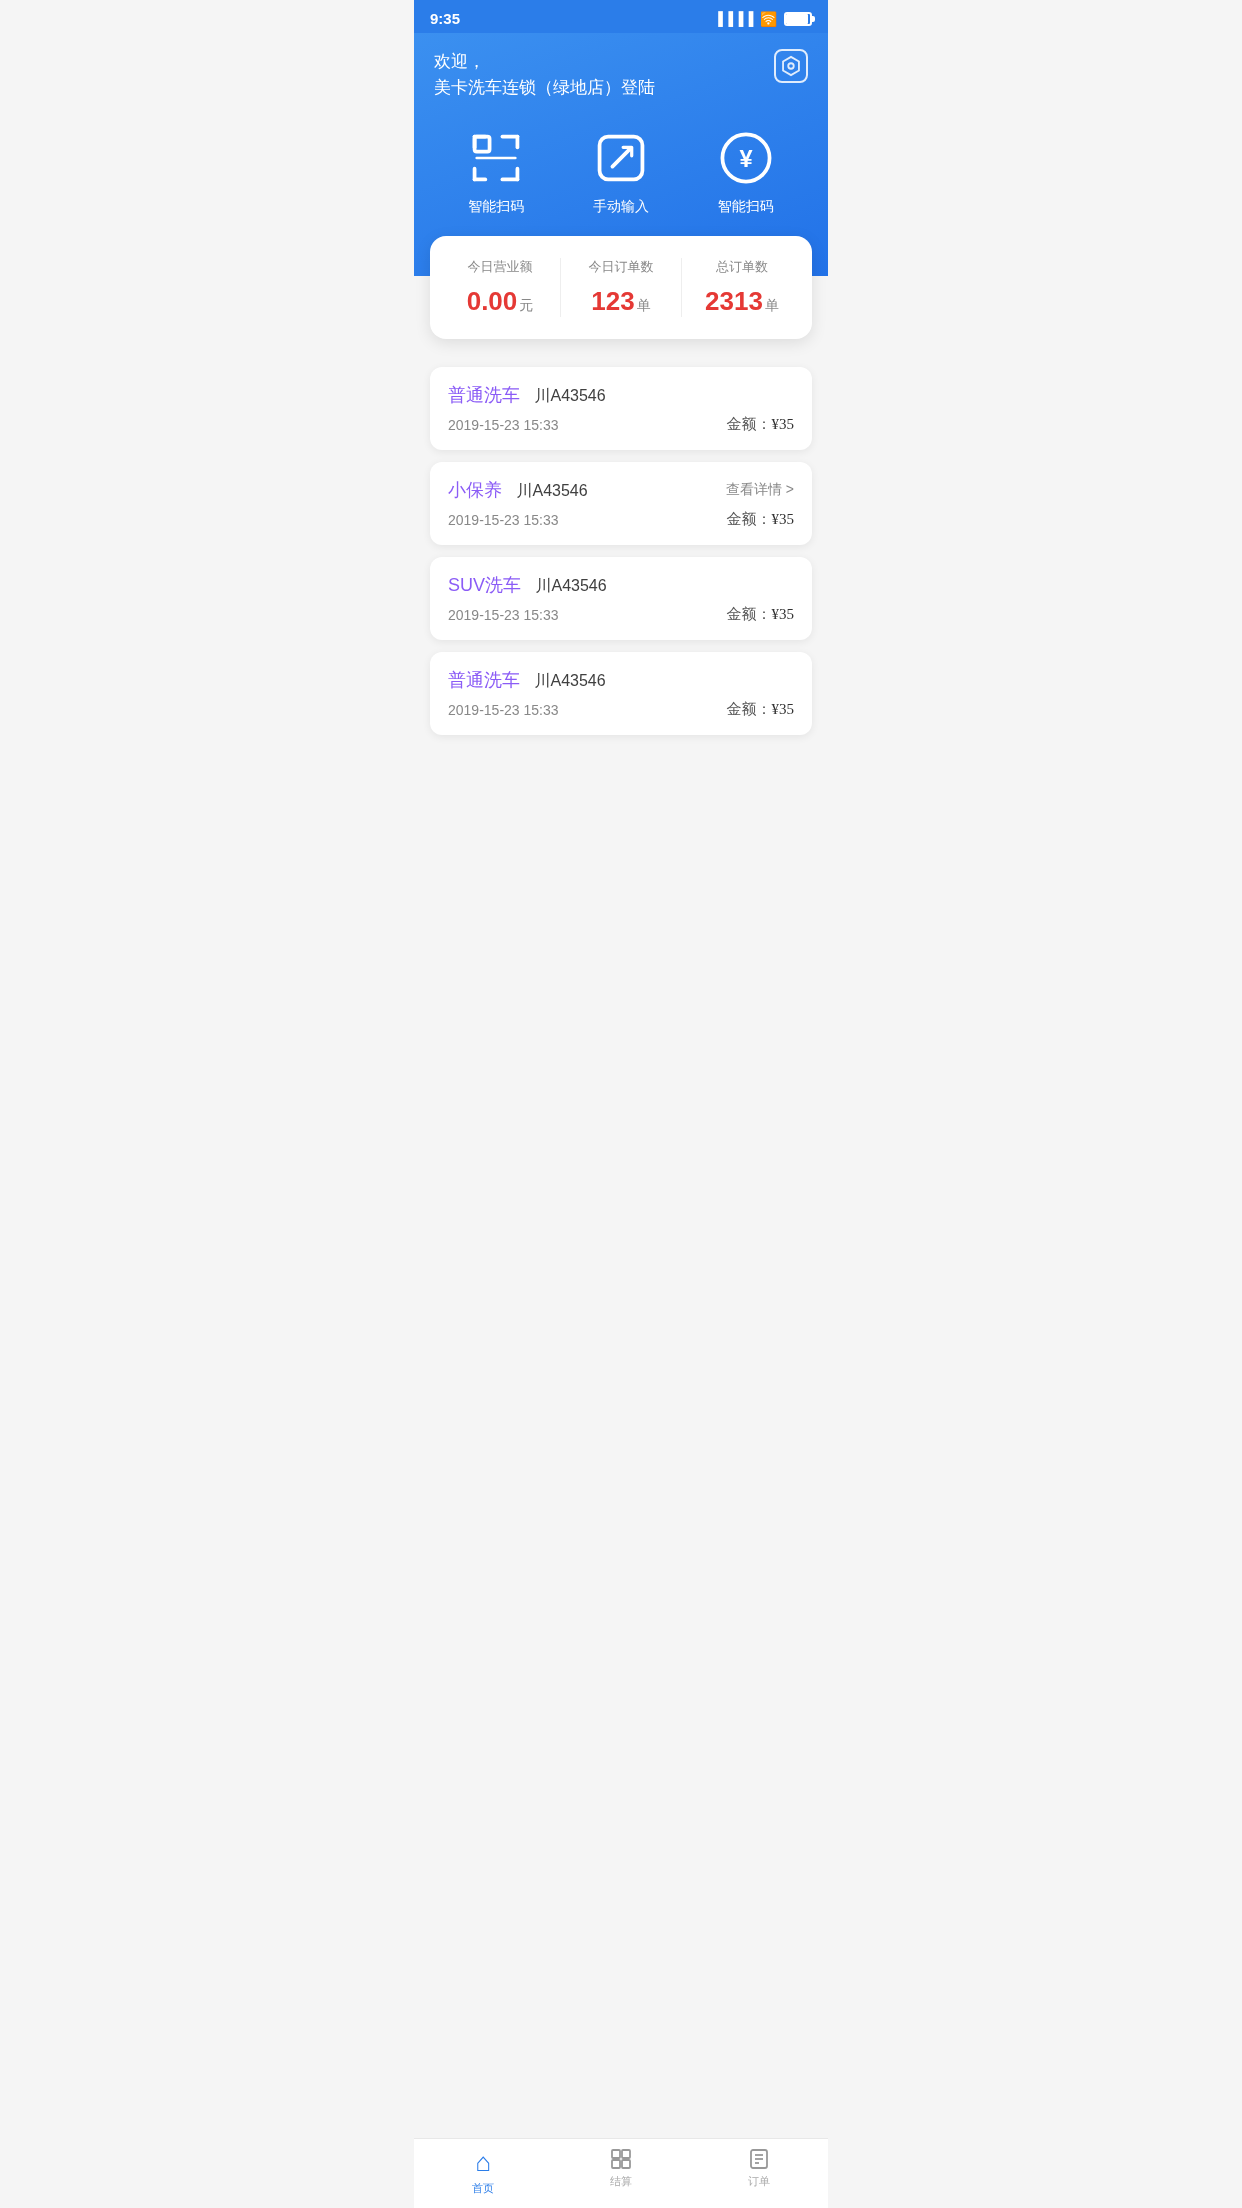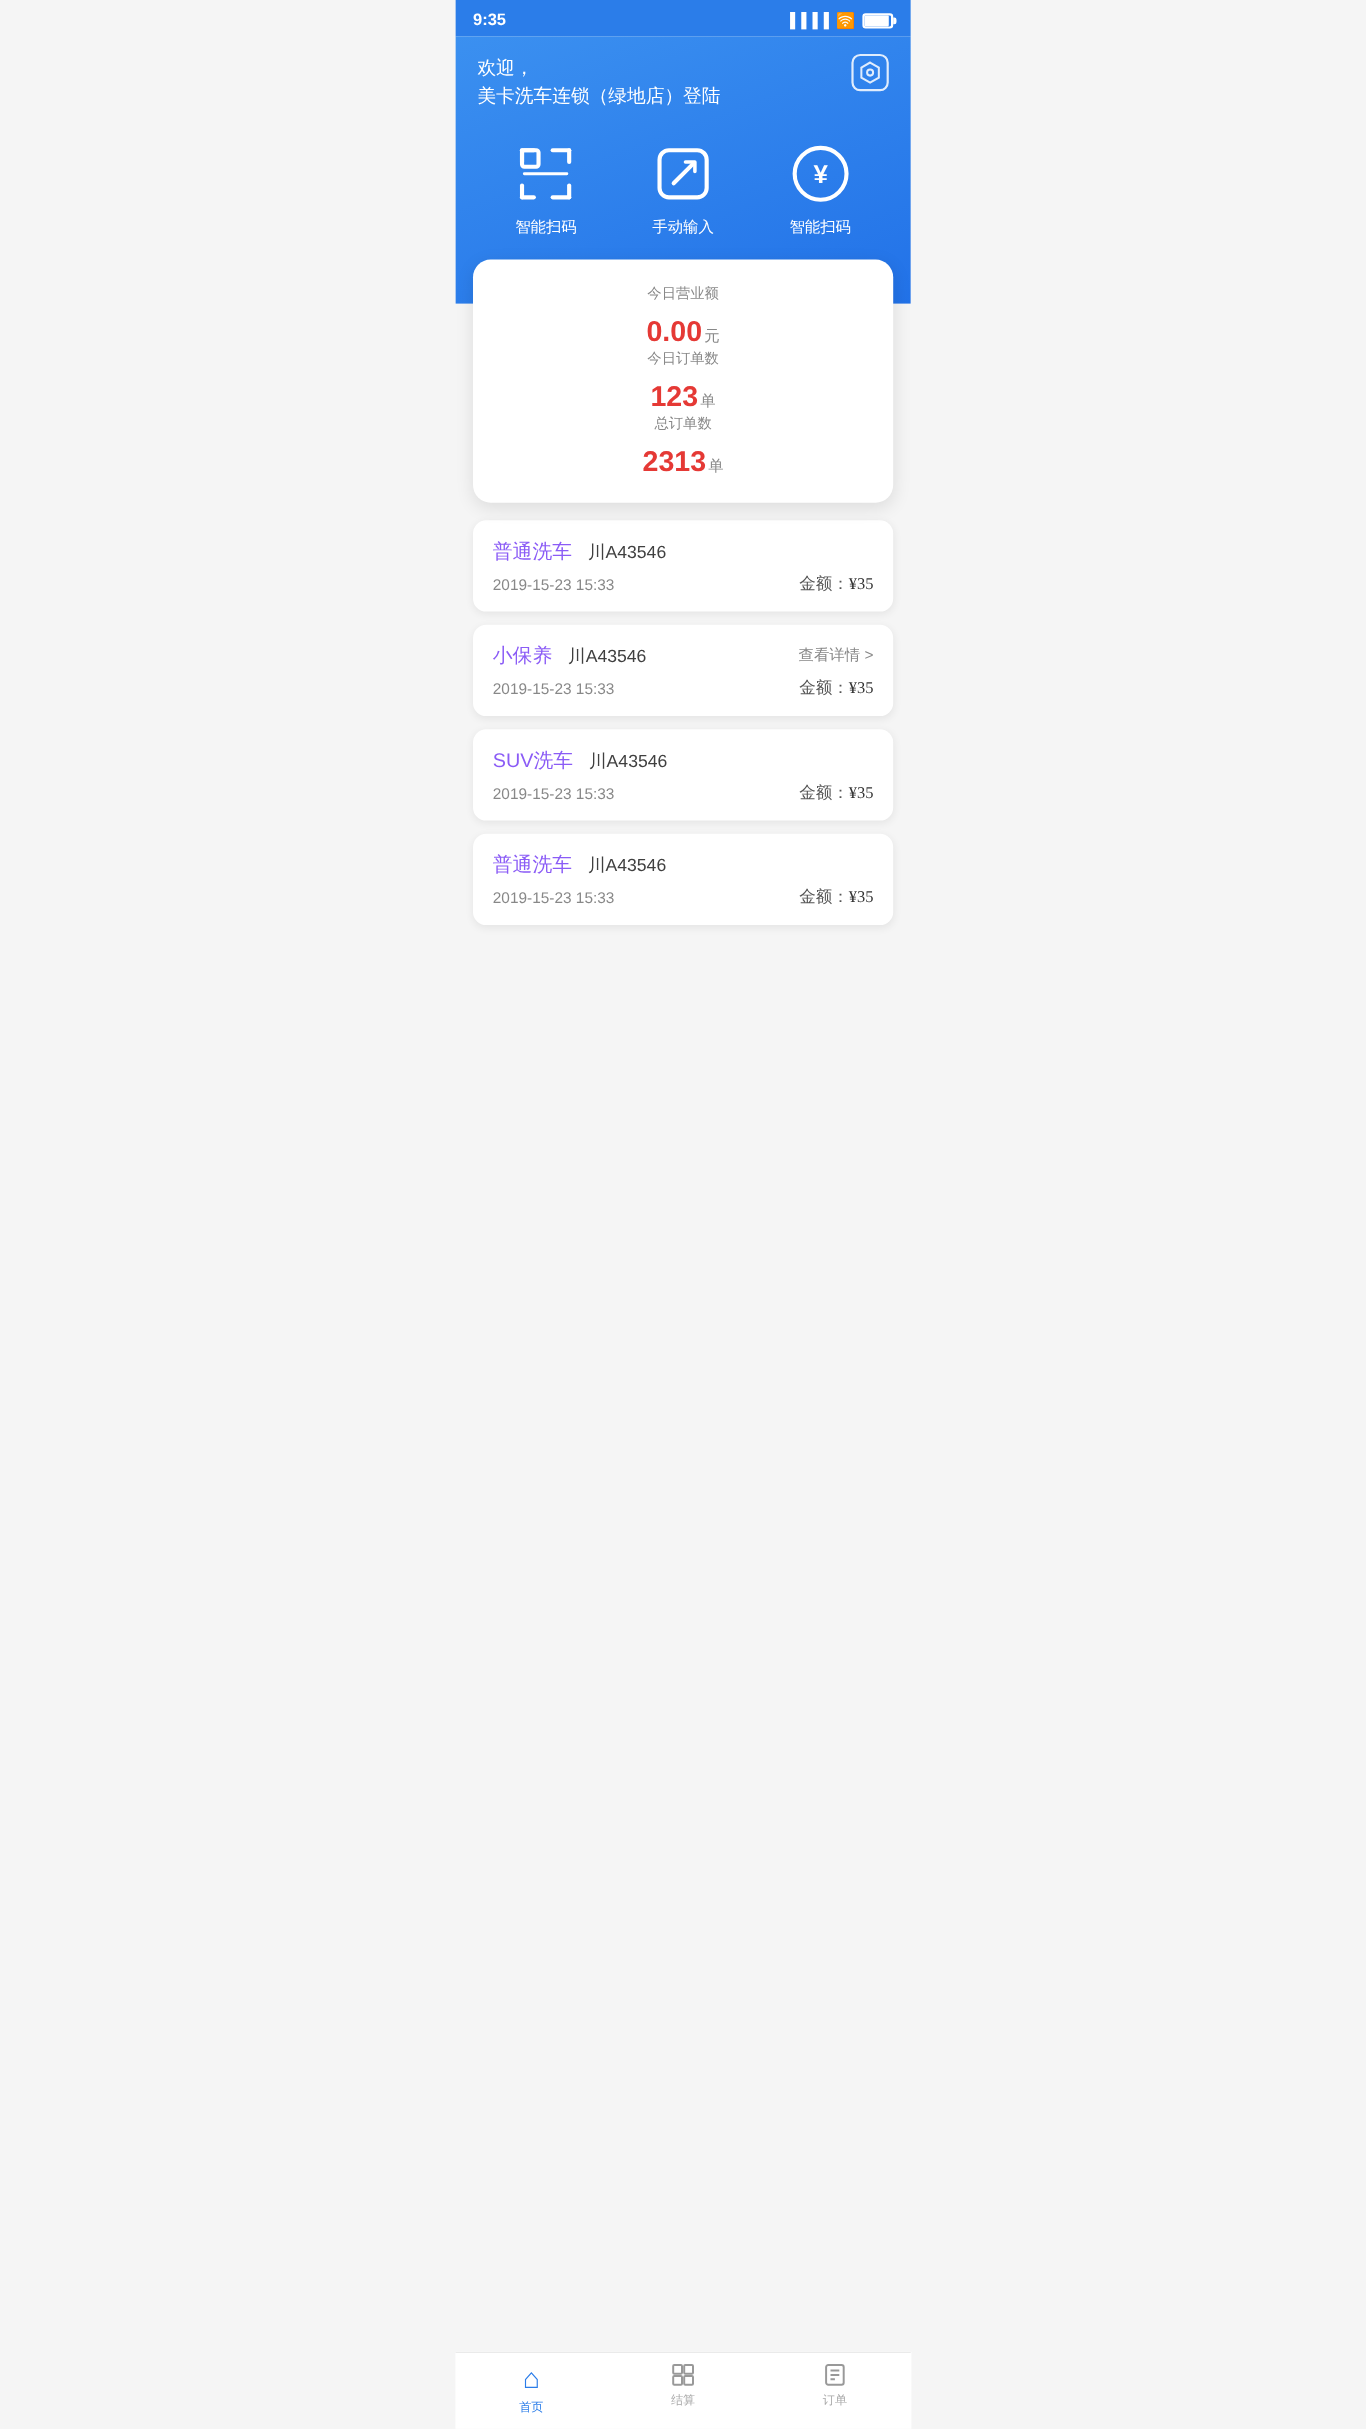--- a/index.html
+++ b/index.html
@@ -112,28 +112,27 @@
     .action-label {
       font-size: 14px;
       color: white;
       font-weight: 400;
     }
 
     
     .stats-card {
       background: white;
       border-radius: 16px;
-      margin: -40px 16px 16px;
+      margin: -40px 16px 28px;
       padding: 22px 10px 22px;
       display: flex;
       justify-content: space-around;
       box-shadow: 0 4px 16px rgba(0,0,0,0.1);
       position: relative;
       z-index: 10;
-      flex-direction: column;
     }
     .stat-item {
       text-align: center;
       flex: 1;
     }
     .stat-label {
       font-size: 13px;
       color: #888;
       margin-bottom: 10px;
     }

